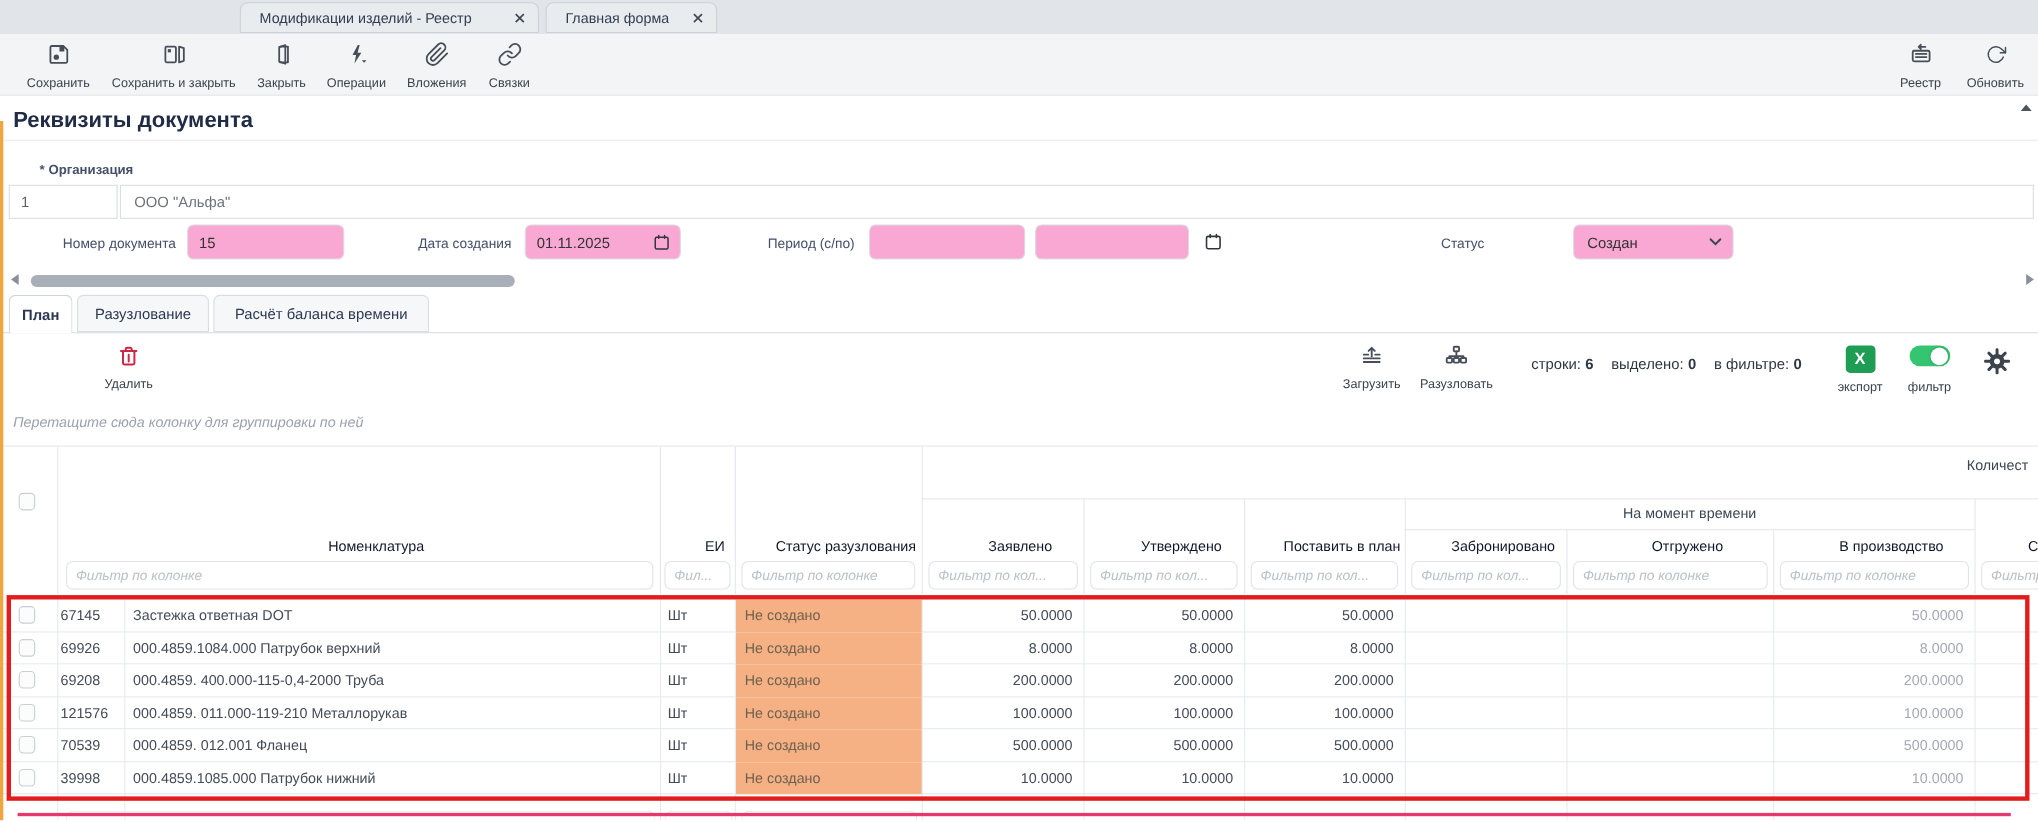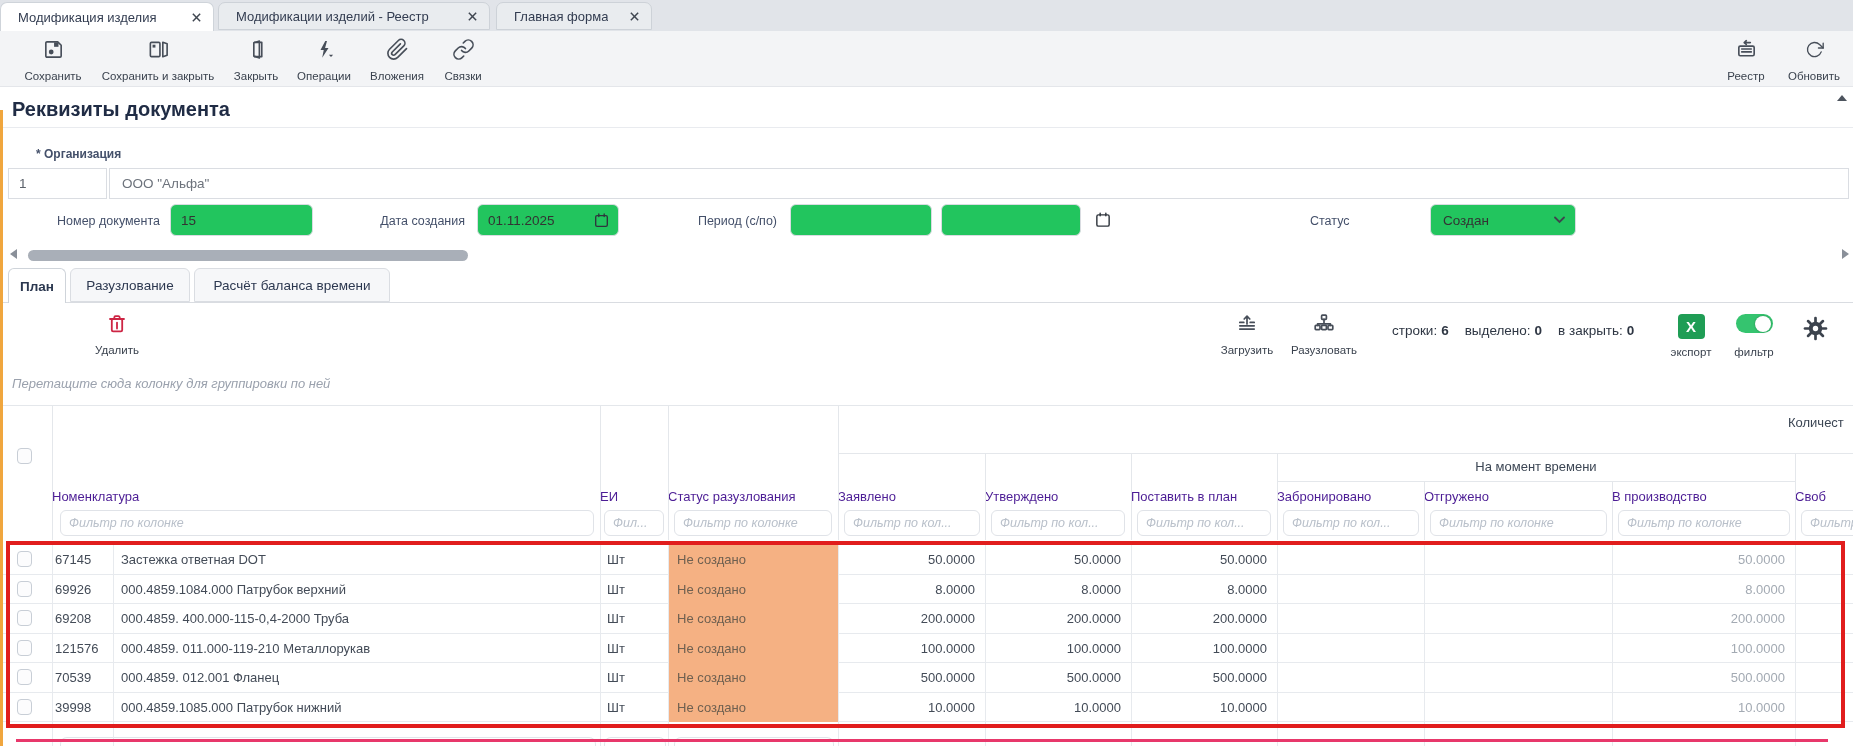--- a/index.html
+++ b/index.html
@@ -21,21 +21,21 @@
   
   .sec-title{position:absolute;left:12px;top:98px;font-size:20px;font-weight:bold;color:#202c45;}
   .sec-div{position:absolute;left:0;top:127px;width:100%;height:1px;background:#e9ebef;}
   .orange-bar{position:absolute;left:0;top:110px;width:3px;height:636px;background:#f0a63e;z-index:6;}
   .tri-up{position:absolute;left:1837px;top:95px;width:0;height:0;border-left:5px solid transparent;border-right:5px solid transparent;border-bottom:6px solid #4d545e;}
   
   .flabel{position:absolute;font-size:12.5px;color:#44506a;white-space:nowrap;}
   .semib{font-weight:600;font-size:12px;}
   .fbox{position:absolute;height:31px;border:1px solid #dadde2;background:#fff;box-sizing:border-box;
         font-size:13.5px;color:#5c626b;line-height:29px;white-space:nowrap;overflow:hidden;}
-  .rbox{position:absolute;height:32px;border:1px solid #d9dce1;border-radius:6px;background:#22c55e;box-sizing:border-box;
+  .rbox{position:absolute;height:32px;border:1px solid #d9dce1;border-radius:6px;background:#f9a8d4;box-sizing:border-box;
         display:flex;align-items:center;font-size:13.5px;color:#333;}
   .rbox .val{padding-left:10px;flex:1;}
   .rbox input{border:none;outline:none;width:100%;height:100%;padding:0 10px;font:13.5px "Liberation Sans",sans-serif;color:#333;background:transparent;border-radius:6px;}
   .calic{margin-right:8px;display:flex;}
   .chev{margin-right:10px;display:flex;}
   
   .hthumb{position:absolute;left:28px;top:250px;width:440px;height:11px;border-radius:6px;background:#a9afb8;}
   .tri-left{position:absolute;left:10px;top:249px;width:0;height:0;border-top:5px solid transparent;border-bottom:5px solid transparent;border-right:7px solid #8a9099;}
   .tri-right{position:absolute;left:1842px;top:249px;width:0;height:0;border-top:5px solid transparent;border-bottom:5px solid transparent;border-left:7px solid #8a9099;}
   
@@ -50,21 +50,21 @@
   .stats{position:absolute;left:1392px;top:323px;display:flex;gap:16px;font-size:13.5px;color:#2e3643;white-space:nowrap;}
   .stats b{margin-left:4px;}
   .xlbox{width:27px;height:25px;background:#1f9d55;border-radius:4px;color:#fff;font-weight:bold;font-size:15px;display:flex;align-items:center;justify-content:center;}
   .toggle{width:37px;height:19px;border-radius:10px;background:#35c46f;position:relative;}
   .toggle::after{content:"";position:absolute;right:1.5px;top:1.5px;width:16px;height:16px;background:#fff;border-radius:50%;box-shadow:0 0 2px rgba(0,0,0,.35);}
   .hint{position:absolute;left:12px;top:376px;font-size:13px;font-style:italic;color:#9aa1ad;}
   
   .thead{position:absolute;left:0;top:405px;width:1853px;height:135px;border-top:1px solid #e4e7eb;background:#fff;overflow:hidden;box-sizing:border-box;}
   .vl{position:absolute;width:1px;background:#e4e7eb;}
   .hl{position:absolute;height:1px;background:#e4e7eb;}
-  .hcell{position:absolute;top:80px;height:22px;line-height:22px;font-size:13px;color:#4c1d95;white-space:nowrap;overflow:hidden;}
+  .hcell{position:absolute;top:80px;height:22px;line-height:22px;text-align:center;font-size:13px;color:#0f172a;white-space:nowrap;overflow:hidden;padding-left:16px;}
   .gq{position:absolute;left:1788px;top:9px;font-size:13px;color:#3c4654;white-space:nowrap;}
   .gc{position:absolute;left:1277px;width:518px;top:53px;text-align:center;font-size:13px;color:#3c4654;}
   .fin{position:absolute;top:104px;height:26px;border:1px solid #e0e3e8;border-radius:6px;background:#fff;box-sizing:border-box;
        padding:0 8px;font:italic 12.5px "Liberation Sans",sans-serif;color:#555;outline:none;}
   .fin::placeholder{color:#b9c0ca;font-style:italic;opacity:1;}
   .cbx{width:15px;height:16px;border:1.5px solid #c8ced6;border-radius:4px;background:#fcfcfd;box-sizing:border-box;}
   .hcb{position:absolute;left:17px;top:42px;}
   
   .tbody{position:absolute;left:0;top:545px;width:1853px;height:201px;background:#fff;overflow:hidden;}
   .trow{position:relative;height:29.5px;border-bottom:1px solid #e7eaee;box-sizing:border-box;}
@@ -80,28 +80,20 @@
   
   .anno-rect{position:absolute;left:6px;top:541px;width:1839px;height:187px;border:4px solid #e11d1d;box-sizing:border-box;z-index:40;pointer-events:none;}
   .anno-line{position:absolute;left:16px;top:739px;width:1812px;height:3px;background:#e8386b;z-index:40;pointer-events:none;}
 </style>
 </head>
 <body>
 
 <div class="stage">
 
   <div class="tabbar">
-    <div class="btab t1 active">
-      <span class="lbl">Модификация изделия</span>
-      <span class="x">
-          <svg width="11" height="11" viewBox="0 0 12 12">
-            <path d="M2 2 L10 10 M10 2 L2 10" stroke="#3f4650" stroke-width="1.6"></path>
-          </svg>
-        </span>
-    </div>
     <div class="btab t2">
       <span class="lbl">Модификации изделий - Реестр</span>
       <span class="x">
           <svg width="11" height="11" viewBox="0 0 12 12">
             <path d="M2 2 L10 10 M10 2 L2 10" stroke="#3f4650" stroke-width="1.6"></path>
           </svg>
         </span>
     </div>
     <div class="btab t3">
       <span class="lbl">Главная форма</span>
@@ -253,21 +245,21 @@
       <path d="M12 7.4v4.4M5.6 13.4v-1.6h12.8v1.6"></path>
       <rect x="3.2" y="13.4" width="4.8" height="4.2" rx="0.8"></rect>
       <rect x="9.6" y="13.4" width="4.8" height="4.2" rx="0.8"></rect>
       <rect x="16" y="13.4" width="4.8" height="4.2" rx="0.8"></rect>
       </svg>
     <span class="cap">Разузловать</span>
   </div>
   <div class="stats">
     <span><span>строки:</span><b>6</b></span>
     <span><span>выделено:</span><b>0</b></span>
-    <span><span>в закрыть:</span><b>0</b></span>
+    <span><span>в фильтре:</span><b>0</b></span>
   </div>
   <div class="gbtn" style="left:1668px;width:46px;top:314px;">
     <span class="xlbox">X</span>
     <span class="cap">экспорт</span>
   </div>
   <div class="gbtn" style="left:1726px;width:56px;top:314px;">
     <span class="toggle"></span>
     <span class="cap">фильтр</span>
   </div>
   <div style="position:absolute;left:1802px;top:315px;">

